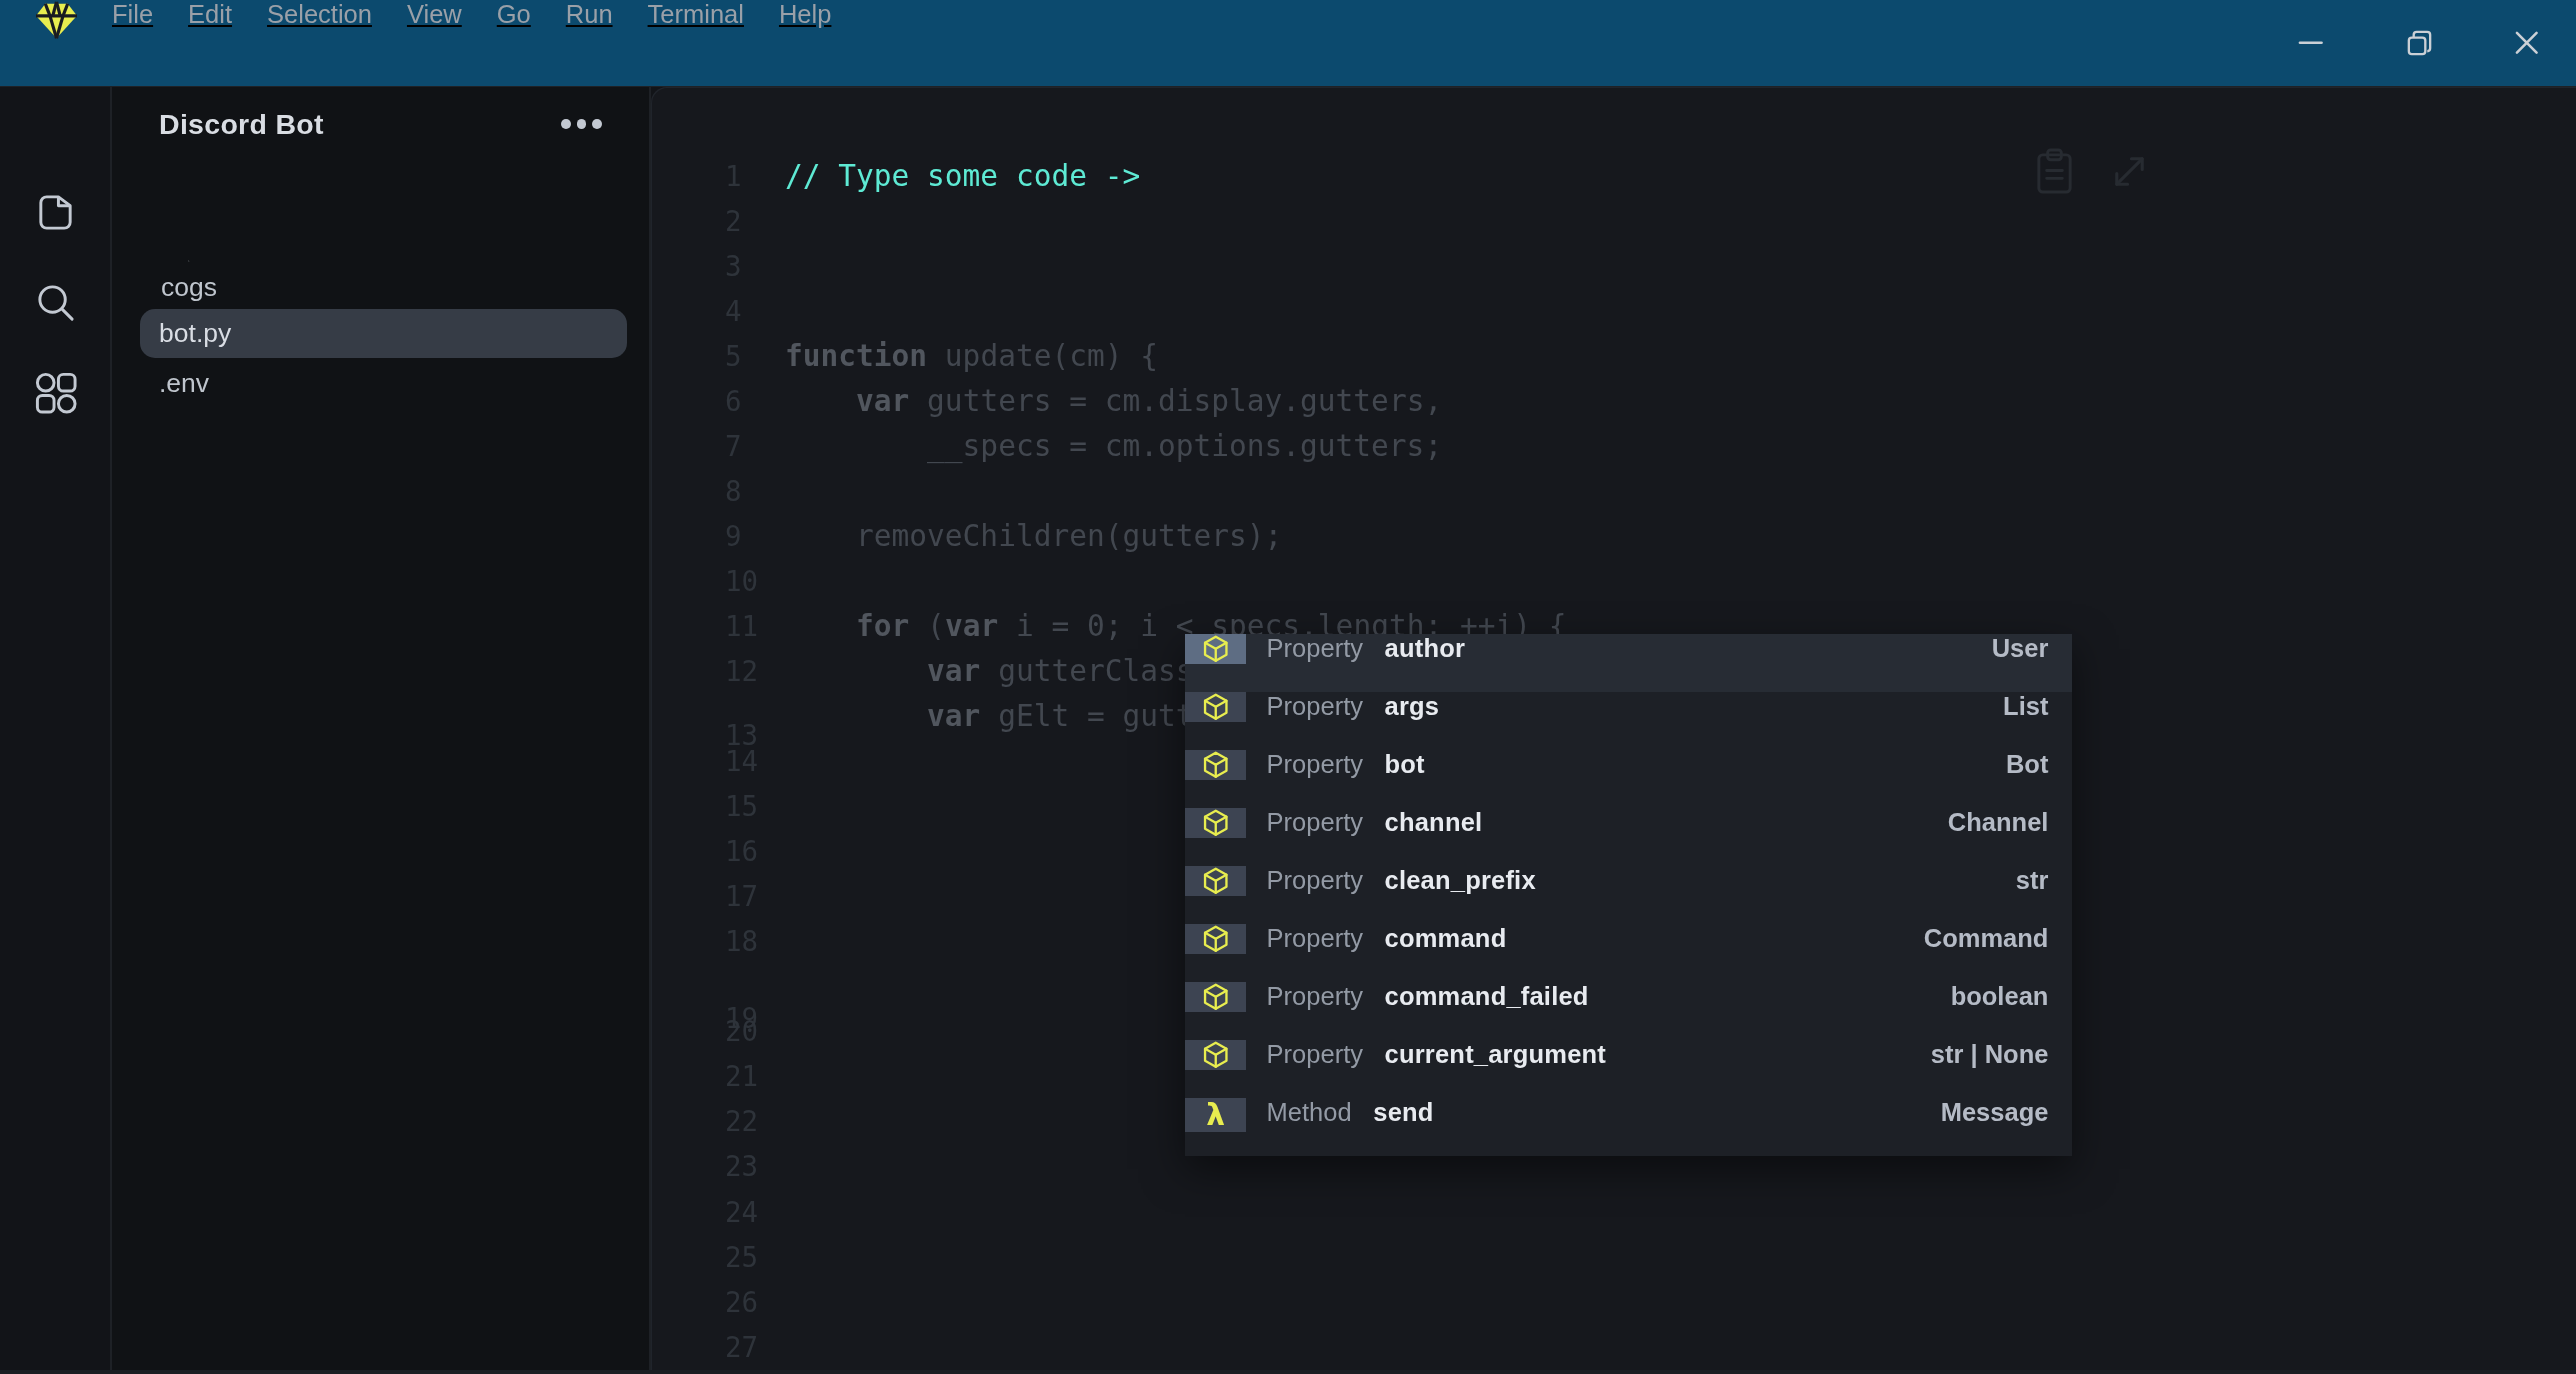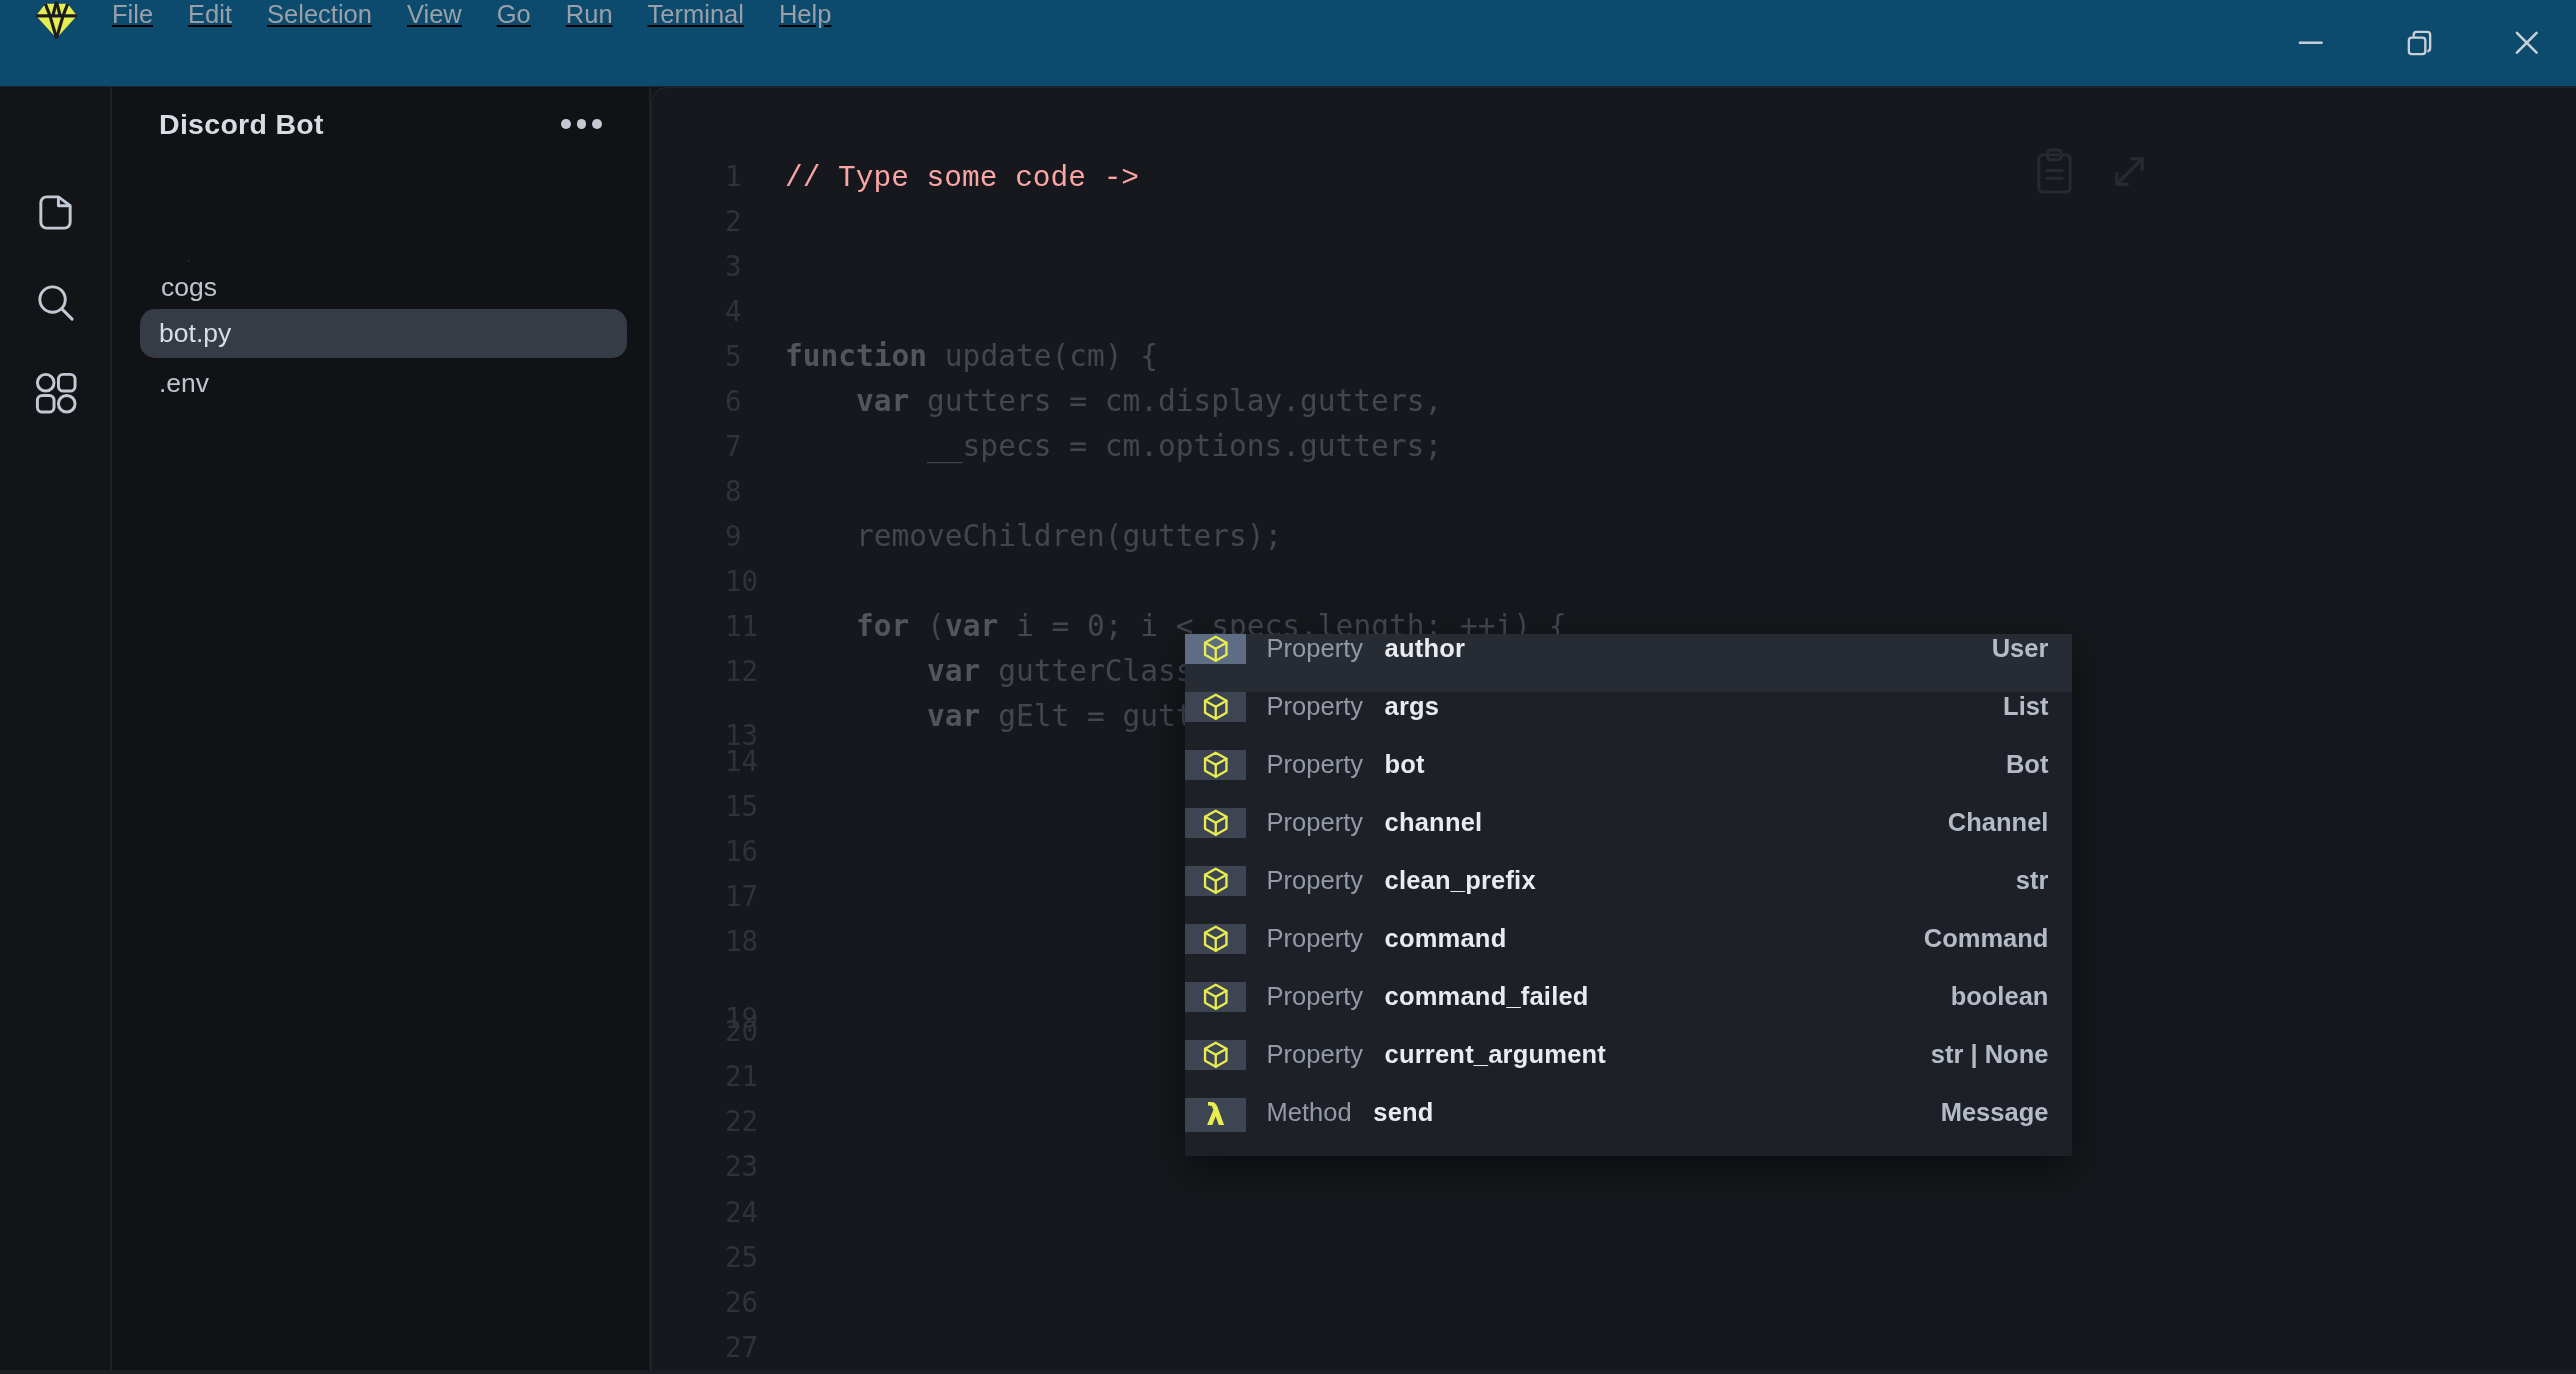--- a/index.html
+++ b/index.html
@@ -35,21 +35,21 @@
 
   
   .editor { position:relative; flex:1; background:#16181d; border-top-left-radius:15.7px;
             box-shadow: inset 1px 1px 0 #20242b; overflow:hidden; }
   .gutter-num { position:absolute; left:74px; height:45px; line-height:45px;
                 font-family:"DejaVu Sans Mono", monospace; font-size:27.5px; color:#2e333a; }
   .code-line  { position:absolute; left:134px; height:45px; line-height:45px; white-space:pre;
                 font-family:"DejaVu Sans Mono", monospace; font-size:29.5px; }
   .c-code    { color:#42474f; }
   .c-kw      { color:#51565e; font-weight:bold; }
-  .c-comment { color:#fca5a5;font-family:Liberation Mono, monospace; }
+  .c-comment { color:#5eead4; }
   .editor-actions { position:absolute; top:59px; left:1379px; display:flex; gap:25.5px; }
   .ed-act { background:none; border:none; width:49px; height:51px; display:flex; align-items:center; justify-content:center; }
 
   
   .completion { position:absolute; left:534px; top:547px; width:887px;
                 box-shadow:0 13.7px 39px rgba(0,0,0,.5); }
   .comp-row { display:flex; align-items:flex-start; height:58px; background:#1d2026; cursor:pointer; }
   .comp-row.selected { background:#272c34; }
   .comp-icon-cell { width:61px; flex:0 0 61px; background:#3d4452; display:flex; align-items:center; justify-content:center; }
   .comp-row.selected .comp-icon-cell { background:#5e6d83; }

